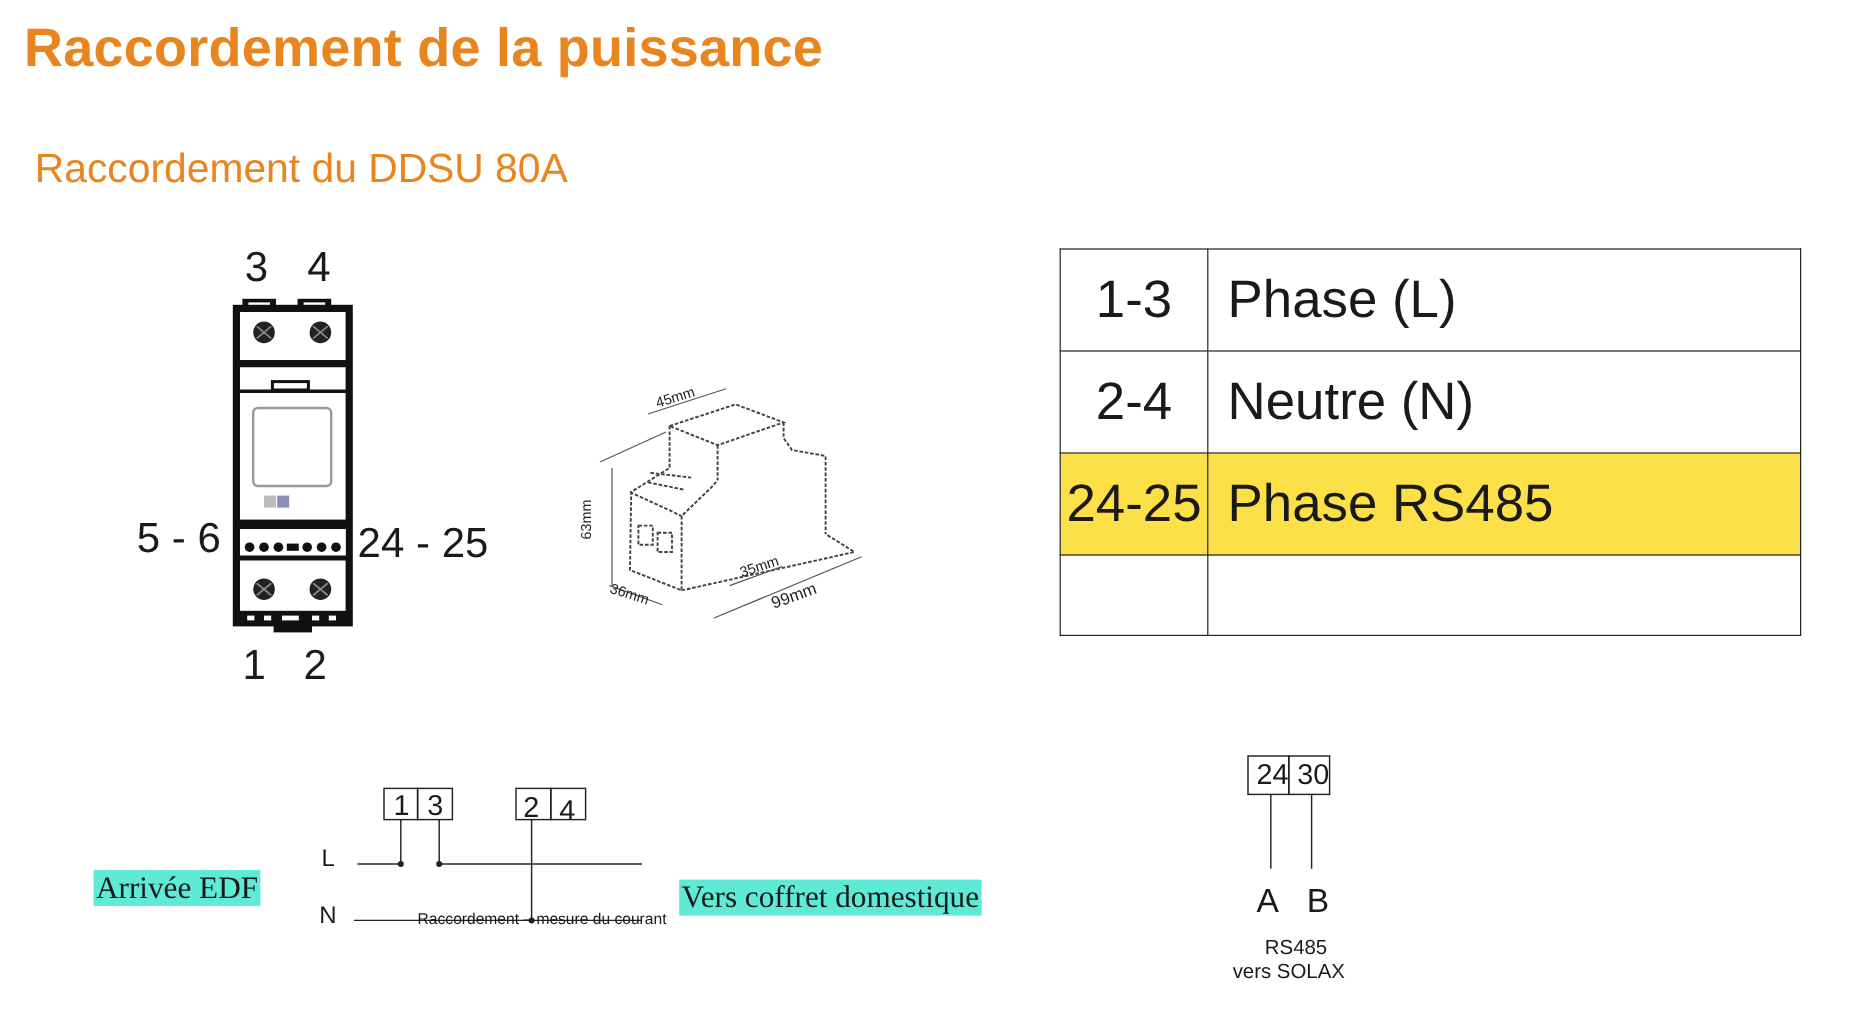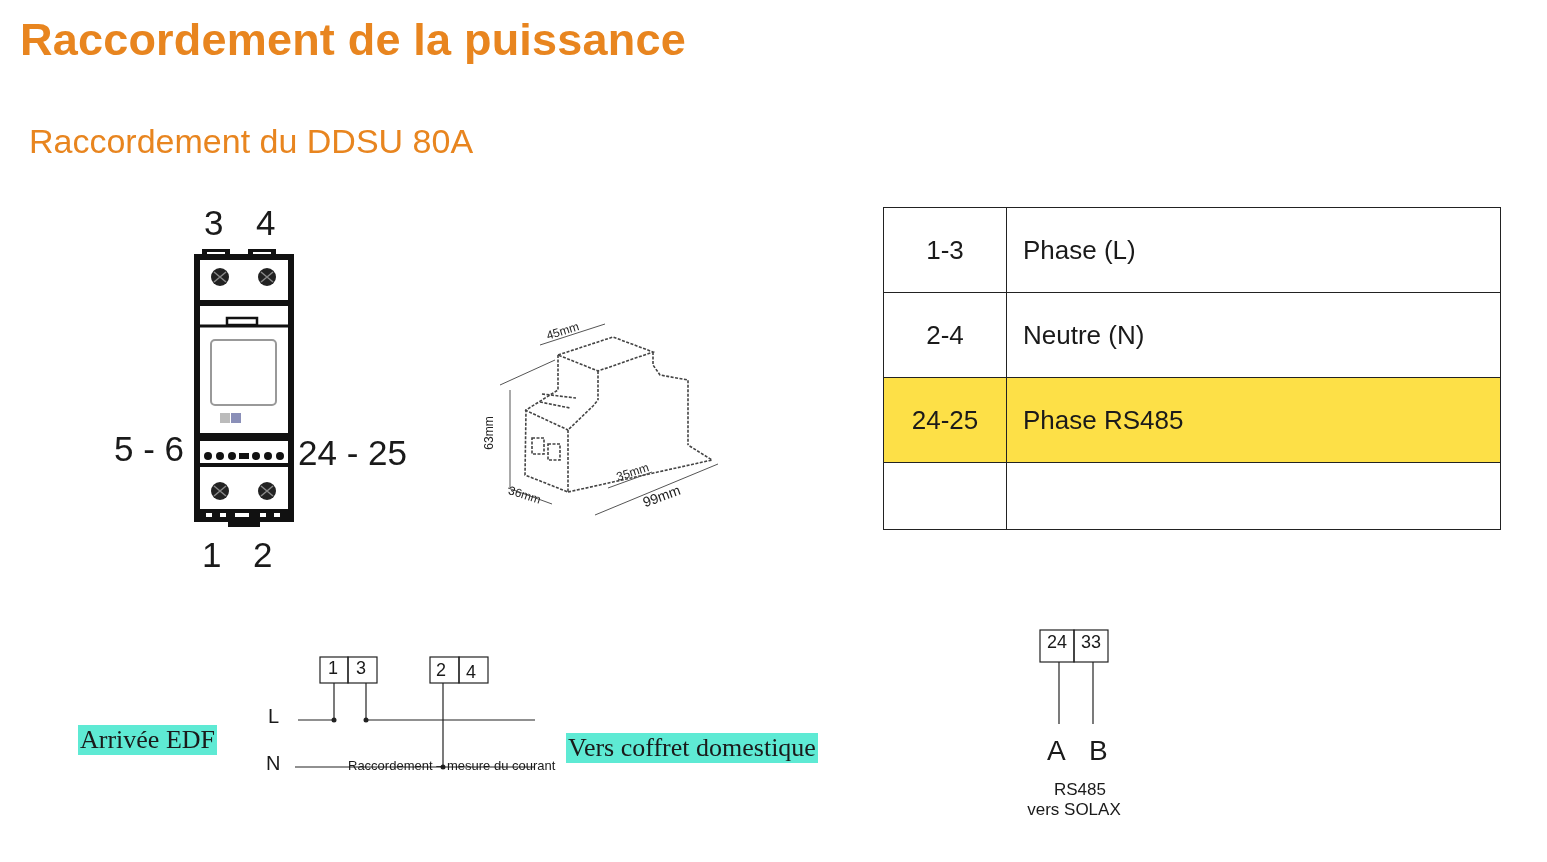--- a/index.html
+++ b/index.html
@@ -4,29 +4,29 @@
 <style>
   html, body { margin:0; padding:0; background:#ffffff; }
   body { width:1547px; height:862px; position:relative; overflow:hidden; font-family:"Liberation Sans", sans-serif; color:#1a1a1a; }
   .abs { position:absolute; }
   .title { left:20px; top:14px; font-size:45px; font-weight:bold; color:#e8851f; letter-spacing:0.2px; white-space:nowrap; }
   .subtitle { left:29px; top:122px; font-size:34px; color:#e8851f; white-space:nowrap; }
   .term-label { font-size:35px; color:#1a1a1a; white-space:nowrap; }
   .dim { font-size:12px; color:#222; white-space:nowrap; }
   
   .pin-table { left:883px; top:207px; width:618px; border-collapse:collapse; }
-  .pin-table td { border:1.5px solid #222; font-size:26px; height:84px; padding:0; vertical-align:middle; }
+  .pin-table td { border:1.5px solid #222; font-size:44px; height:84px; padding:0; vertical-align:middle; }
   .pin-table td.pin { width:122px; text-align:center; }
   .pin-table td.desc { padding-left:16px; }
   .pin-table tr.hl td { background:#fde047; }
   .pin-table tr.last td { height:66px; }
   .hl-label { background:#5eead4; font-size:26px; padding:0 2px; white-space:nowrap;font-family:Liberation Serif, serif; }
   .small { font-size:13px; white-space:nowrap; }
   .lbl20 { font-size:20px; white-space:nowrap; }
-  .box-num { font-size:18px; }
+  .box-num { font-size:24px; }
   .rs-label { font-size:17px; text-align:center; white-space:nowrap; }
 </style>
 </head>
 <body>
 
 <div class="abs title">Raccordement de la puissance</div>
 <div class="abs subtitle">Raccordement du DDSU 80A</div>
 
 <div class="abs" style="left:100px; top:195px; width:330px; height:390px;">
   <span class="abs term-label" style="left:104px; top:8px;">3</span>
@@ -170,17 +170,17 @@
 
 <svg class="abs" style="left:1038px; top:626px;" width="75" height="100" viewBox="0 0 75 100">
   <g stroke="#222" stroke-width="1.2" fill="none">
     <rect x="2" y="4" width="34" height="32"></rect>
       <rect x="36" y="4" width="34" height="32"></rect>
     <line x1="21" y1="36" x2="21" y2="98"></line>
     <line x1="55" y1="36" x2="55" y2="98"></line>
   </g>
 </svg>
 <span class="abs box-num" style="left:1047px; top:632px;">24</span>
-<span class="abs box-num" style="left:1081px; top:632px;">33</span>
+<span class="abs box-num" style="left:1081px; top:632px;">30</span>
 <span class="abs" style="left:1047px; top:735px; font-size:28px;">A</span>
 <span class="abs" style="left:1089px; top:735px; font-size:28px;">B</span>
 <div class="abs rs-label" style="left:1020px; top:780px; width:120px;">RS485</div>
 <div class="abs rs-label" style="left:1014px; top:800px; width:120px;">vers SOLAX</div>
 
 </body></html>

